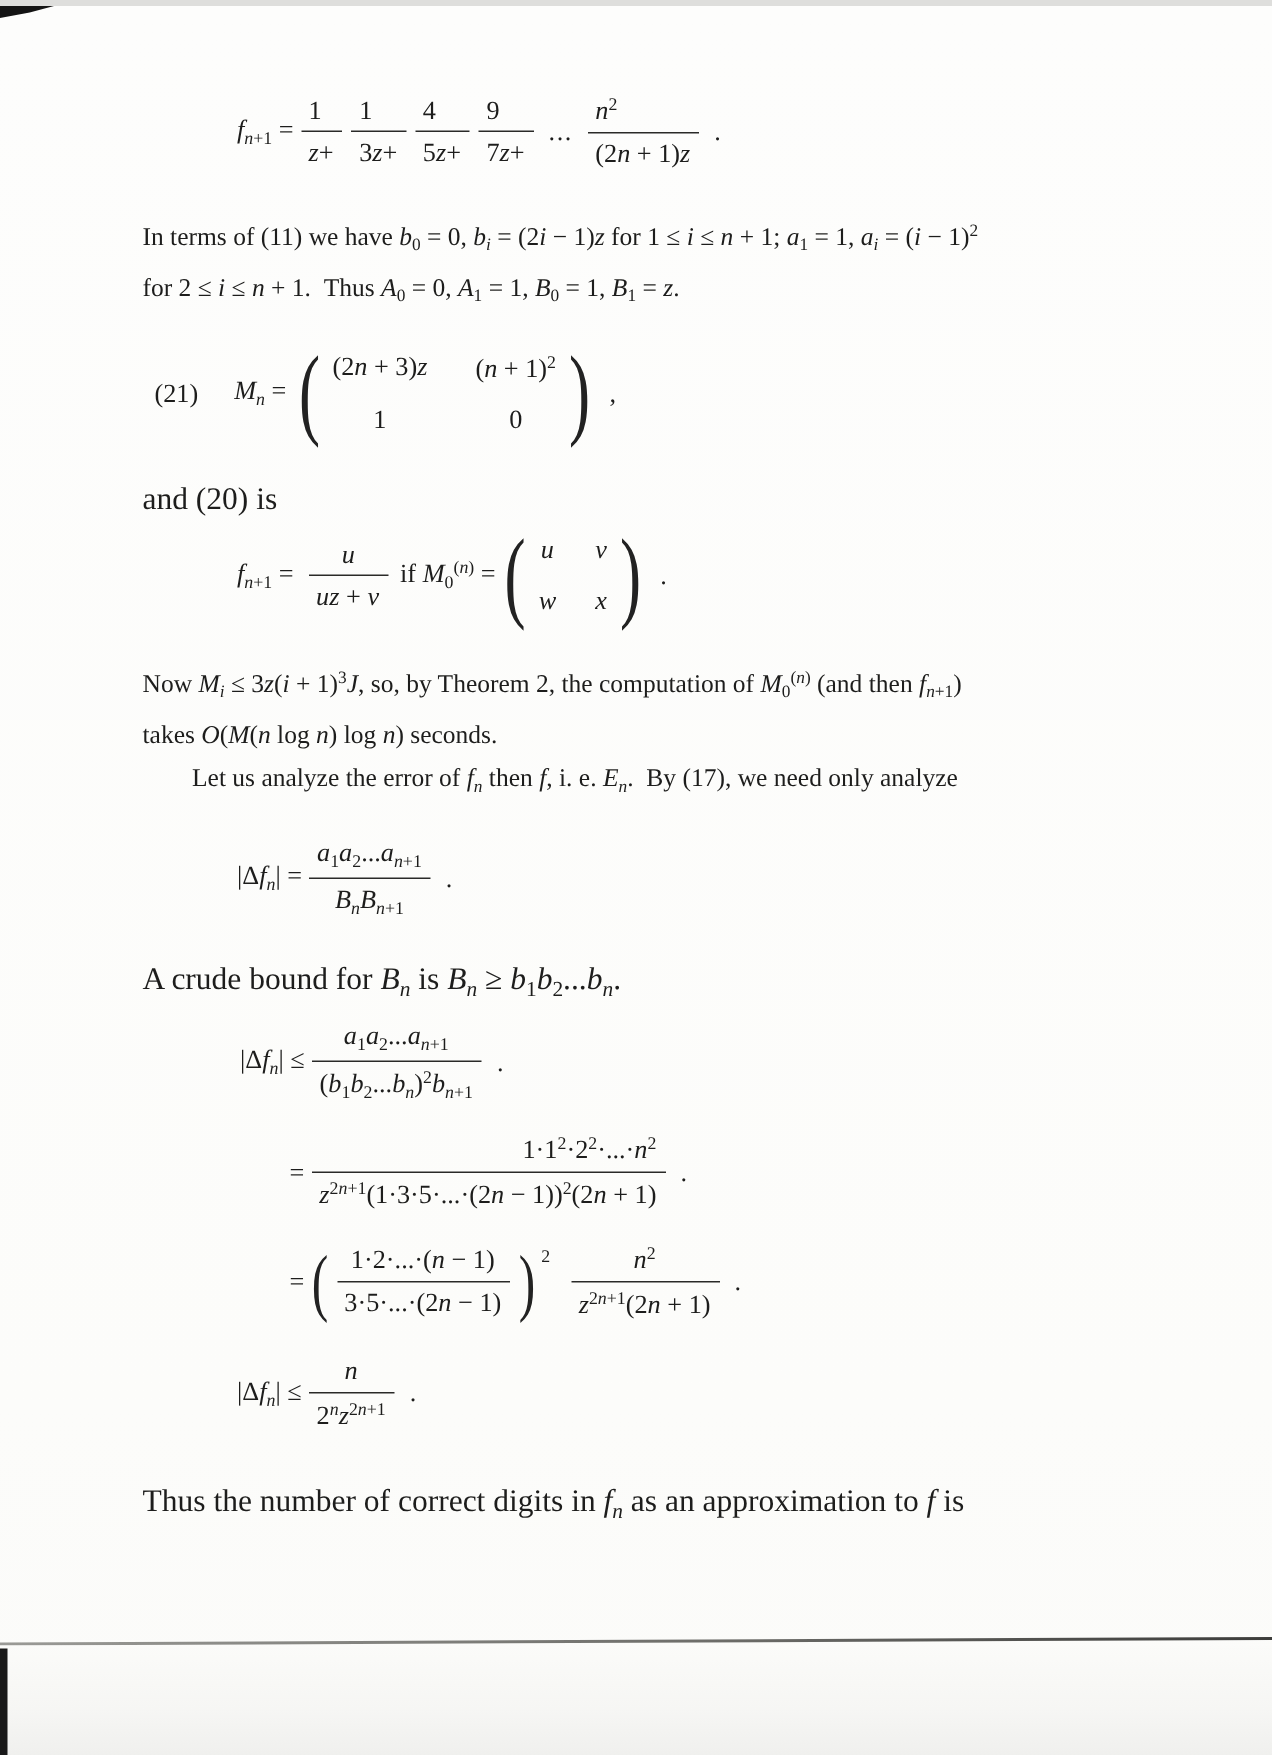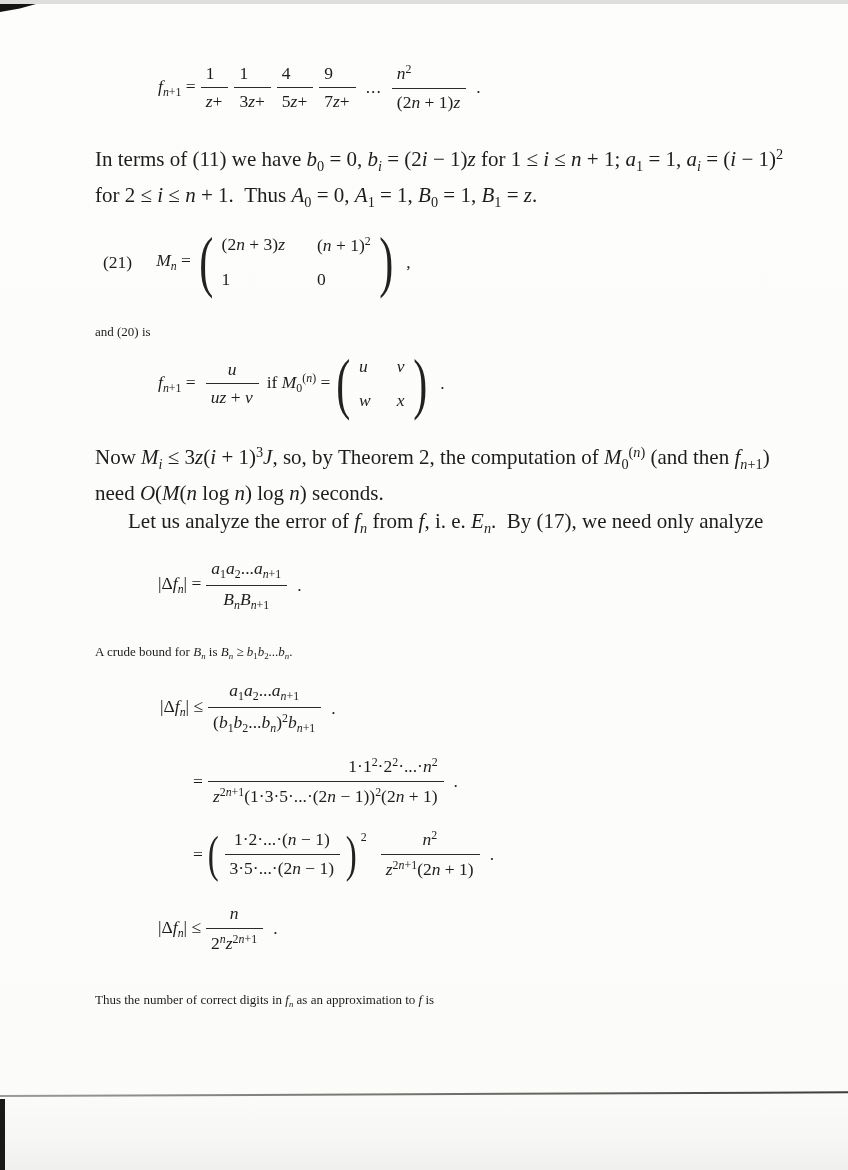--- a/index.html
+++ b/index.html
@@ -2,38 +2,38 @@
 <html><head>
 <meta charset="utf-8">
 <style>
   html,body{margin:0;padding:0;background:#dededc;}
   .scan{
     position:relative;width:848px;height:1170px;margin:4px auto;
     background:linear-gradient(180deg,#fdfdfc 0%,#fcfcfa 80%,#fbfbf9 100%);
     overflow:hidden;color:#1d1d1c;
     font-family:"Liberation Serif","DejaVu Serif",serif;
   }
-  .line{position:absolute;white-space:nowrap;font-size:13px;line-height:28px;}
-  .para{position:absolute;font-size:21px;}
+  .line{position:absolute;white-space:nowrap;font-size:21px;line-height:28px;}
+  .para{position:absolute;font-size:17px;}
   .para .pline{white-space:nowrap;line-height:28.5px;}
   .indent{padding-left:33px;}
   .i{font-style:italic;}
   .sub{font-size:68%;vertical-align:-0.34em;}
   .sup{font-size:68%;vertical-align:0.52em;}
   .eq{position:absolute;display:flex;align-items:center;font-size:17.5px;white-space:nowrap;}
   .eq-label{margin-right:24px;}
   .lhs{margin-right:2px;}
   .frac{display:inline-flex;flex-direction:column;text-align:center;margin:0 3px;line-height:1.25;}
   .frac .num{padding:0 6px 3px 5px;border-bottom:1.5px solid #2a2a28;}
   .frac .den{padding:3px 6px 0 5px;}
   .frac.la{text-align:left;}
   .cfdots{margin:0 7px;letter-spacing:1px;}
   .trail{margin-left:7px;}
   .matgroup{display:inline-flex;align-items:center;margin:0 2px;}
-  .matrix{display:inline-grid;grid-template-columns:auto auto;column-gap:32px;row-gap:13px;text-align:left;padding:2px 4px;}
+  .matrix{display:inline-grid;grid-template-columns:auto auto;column-gap:32px;row-gap:13px;text-align:center;padding:2px 4px;}
   .matrix.tight{column-gap:26px;}
   .bigparen{
     display:inline-block;font-size:68px;line-height:0.88;font-weight:400;
     transform:scaleX(0.62);color:#222;
   }
   .medparen{
     display:inline-block;font-size:50px;line-height:0.9;font-weight:400;
     transform:scaleX(0.66);color:#222;
   }
   .paren-sq{font-size:68%;align-self:flex-start;margin:2px 2px 0 1px;}
@@ -123,22 +123,22 @@
         <span><span class="i">w</span></span>
         <span><span class="i">x</span></span>
       </span>
       <span class="bigparen">)</span>
     </span>
     <span class="trail">.</span>
   </div>
 
   <div class="para" style="left:95px;top:434px;">
     <div class="pline"><span>Now </span><span class="i">M</span><span class="sub i">i</span><span> ≤ 3</span><span class="i">z</span><span>(</span><span class="i">i</span><span> + 1)</span><span class="sup">3</span><span class="i">J</span><span>, so, by Theorem 2, the computation of </span><span class="i">M</span><span class="sub">0</span><span class="sup">(</span><span class="sup i">n</span><span class="sup">)</span><span> (and then </span><span class="i">f</span><span class="sub i">n</span><span class="sub">+1</span><span>)</span></div>
-    <div class="pline"><span>need </span><span class="i">O</span><span>(</span><span class="i">M</span><span>(</span><span class="i">n</span><span> log </span><span class="i">n</span><span>) log </span><span class="i">n</span><span>) seconds.</span></div>
-    <div class="pline indent"><span>Let us analyze the error of </span><span class="i">f</span><span class="sub i">n</span><span> from </span><span class="i">f</span><span>, i. e. </span><span class="i">E</span><span class="sub i">n</span><span>. By (17), we need only analyze</span></div>
+    <div class="pline"><span>takes </span><span class="i">O</span><span>(</span><span class="i">M</span><span>(</span><span class="i">n</span><span> log </span><span class="i">n</span><span>) log </span><span class="i">n</span><span>) seconds.</span></div>
+    <div class="pline indent"><span>Let us analyze the error of </span><span class="i">f</span><span class="sub i">n</span><span> then </span><span class="i">f</span><span>, i. e. </span><span class="i">E</span><span class="sub i">n</span><span>. By (17), we need only analyze</span></div>
   </div>
 
   <div class="eq" style="left:158px;top:554px;">
     <span class="lhs"><span>|Δ</span><span class="i">f</span><span class="sub i">n</span><span>| = </span></span>
     <span class="frac">
       <span class="num"><span class="i">a</span><span class="sub">1</span><span class="i">a</span><span class="sub">2</span><span>...</span><span class="i">a</span><span class="sub i">n</span><span class="sub">+1</span></span>
       <span class="den"><span class="i">B</span><span class="sub i">n</span><span class="i">B</span><span class="sub i">n</span><span class="sub">+1</span></span>
     </span>
     <span class="trail">.</span>
   </div>

